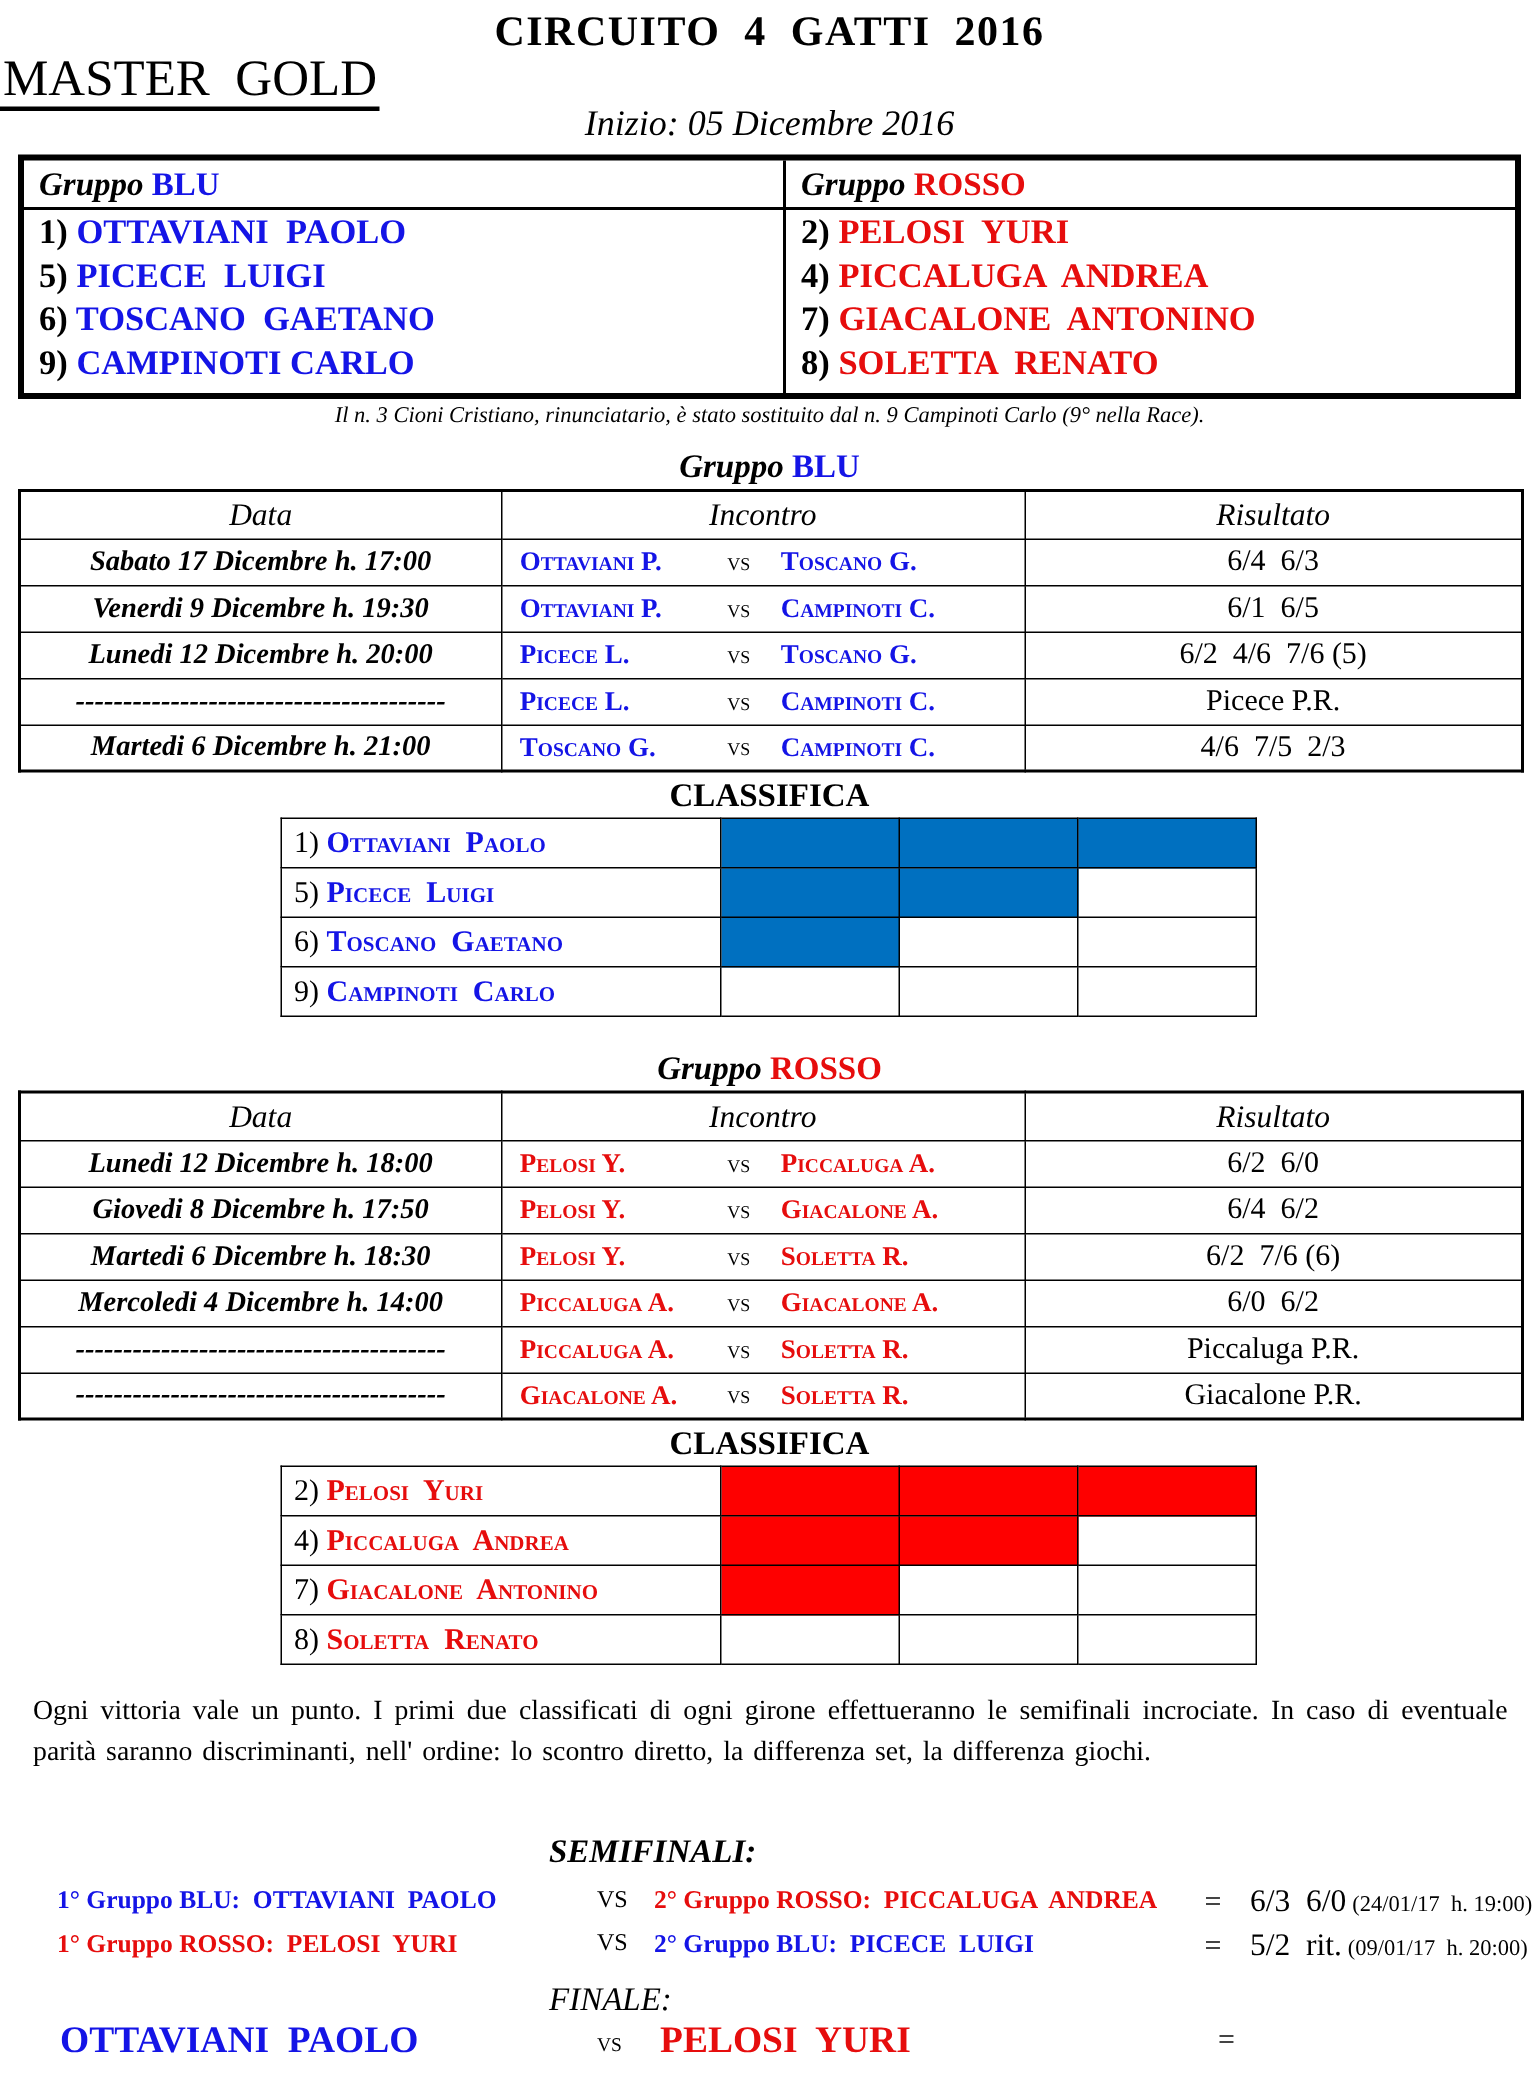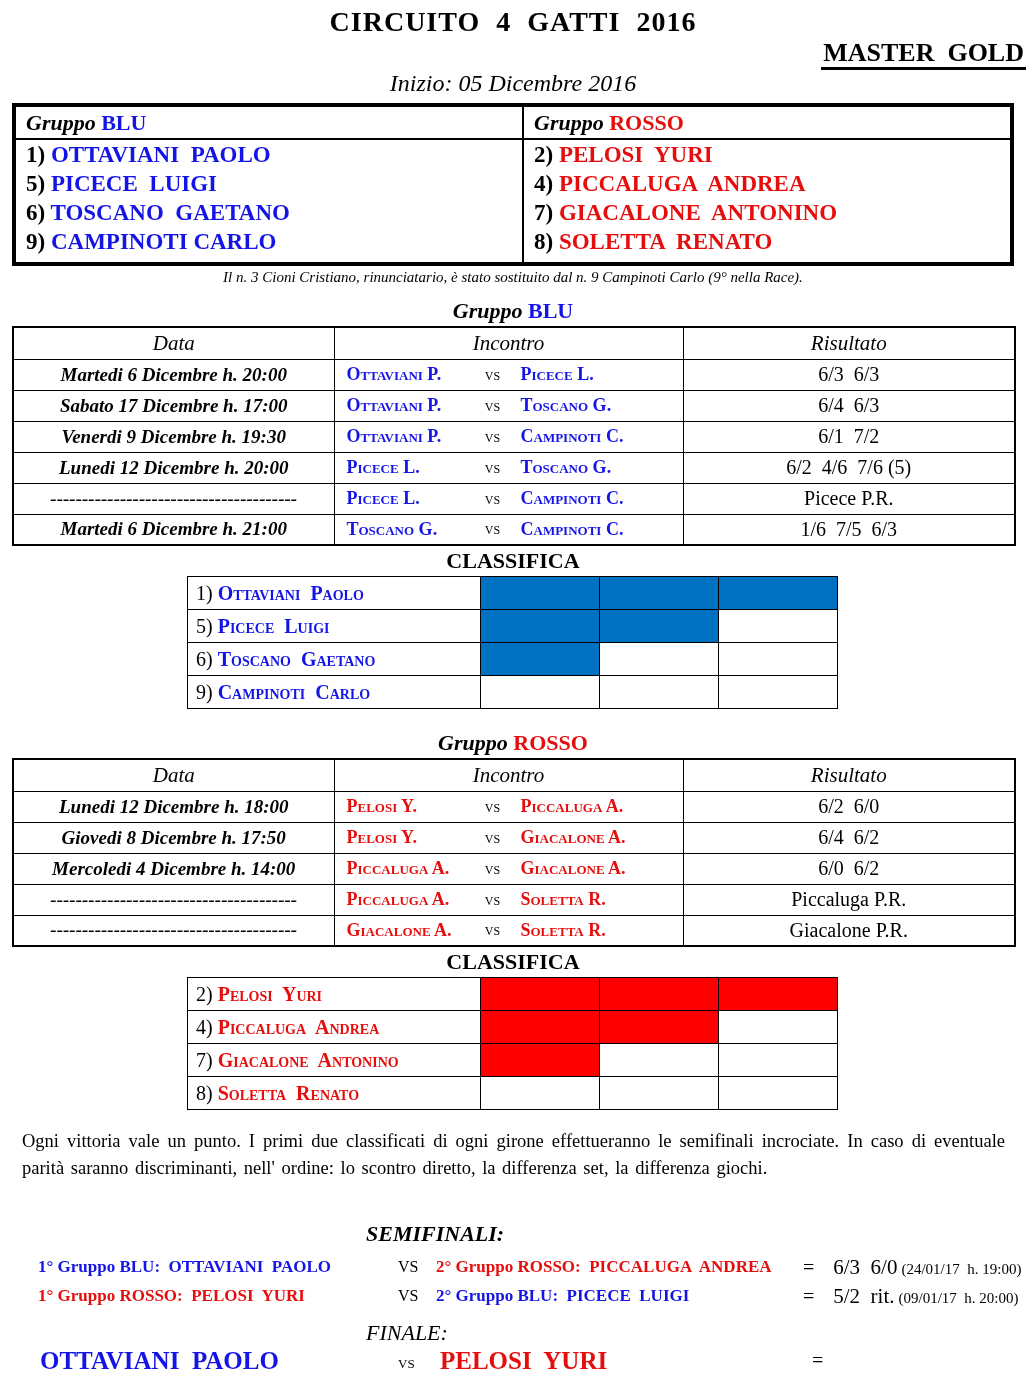--- a/index.html
+++ b/index.html
@@ -11,21 +11,21 @@
   *{margin:0;padding:0;box-sizing:border-box;}
   html,body{width:1026px;background:#fff;}
   body{
     height:1390px;overflow:hidden;position:relative;
     font-family:"Liberation Serif","DejaVu Serif",serif;color:#000;
   }
   .pre{white-space:pre;}
 
   
   .title{margin-top:6px;text-align:center;font-size:28px;font-weight:bold;line-height:32px;letter-spacing:1px;}
-  .subtitle{text-align:right;font-size:26px;font-weight:bold;line-height:30px;}
+  .subtitle{text-align:left;font-size:34px;font-weight:normal;line-height:30px;}
   .subtitle span{border-bottom:3px solid #000;padding:0 2px 0px 2px;}
   .start{text-align:center;font-size:24px;font-style:italic;line-height:30px;}
 
   
   .groups-box{
     margin:5px 12px 0 12px;border:4px solid #000;
     display:grid;grid-template-columns:506px 1fr;
   }
   .gcol{padding:0 0 6px 0;}
   .gcol.right{border-left:2px solid #000;}
@@ -139,84 +139,73 @@
       <col style="width:349px">
       <col style="width:332px">
     </colgroup>
   <tbody>
       <tr class="hdr">
     <td>Data</td>
     <td>Incontro</td>
     <td>Risultato</td>
   </tr>
   <tr class="mrow">
-    <td class="date">Martedi 6 Dicembre h. 20:00</td>
+    <td class="date">Sabato 17 Dicembre h. 17:00</td>
     <td class="inc">
           <div class="inc-wrap">
             <span class="p1 player blue-t">Ottaviani P.</span>
             <span class="vsw vs-sc">vs</span>
-            <span class="p2 player blue-t">Picece L.</span>
-          </div>
-        </td>
-    <td class="res pre">6/3  6/3</td>
-  </tr>
-  <tr class="mrow">
-    <td class="date">Sabato 17 Dicembre h. 17:00</td>
+            <span class="p2 player blue-t">Toscano G.</span>
+          </div>
+        </td>
+    <td class="res pre">6/4  6/3</td>
+  </tr>
+  <tr class="mrow">
+    <td class="date">Venerdi 9 Dicembre h. 19:30</td>
     <td class="inc">
           <div class="inc-wrap">
             <span class="p1 player blue-t">Ottaviani P.</span>
             <span class="vsw vs-sc">vs</span>
+            <span class="p2 player blue-t">Campinoti C.</span>
+          </div>
+        </td>
+    <td class="res pre">6/1  6/5</td>
+  </tr>
+  <tr class="mrow">
+    <td class="date">Lunedi 12 Dicembre h. 20:00</td>
+    <td class="inc">
+          <div class="inc-wrap">
+            <span class="p1 player blue-t">Picece L.</span>
+            <span class="vsw vs-sc">vs</span>
             <span class="p2 player blue-t">Toscano G.</span>
           </div>
         </td>
-    <td class="res pre">6/4  6/3</td>
-  </tr>
-  <tr class="mrow">
-    <td class="date">Venerdi 9 Dicembre h. 19:30</td>
-    <td class="inc">
-          <div class="inc-wrap">
-            <span class="p1 player blue-t">Ottaviani P.</span>
+    <td class="res pre">6/2  4/6  7/6 (5)</td>
+  </tr>
+  <tr class="mrow">
+    <td class="date">---------------------------------------</td>
+    <td class="inc">
+          <div class="inc-wrap">
+            <span class="p1 player blue-t">Picece L.</span>
             <span class="vsw vs-sc">vs</span>
             <span class="p2 player blue-t">Campinoti C.</span>
           </div>
         </td>
-    <td class="res pre">6/1  7/2</td>
-  </tr>
-  <tr class="mrow">
-    <td class="date">Lunedi 12 Dicembre h. 20:00</td>
-    <td class="inc">
-          <div class="inc-wrap">
-            <span class="p1 player blue-t">Picece L.</span>
-            <span class="vsw vs-sc">vs</span>
-            <span class="p2 player blue-t">Toscano G.</span>
-          </div>
-        </td>
-    <td class="res pre">6/2  4/6  7/6 (5)</td>
-  </tr>
-  <tr class="mrow">
-    <td class="date">---------------------------------------</td>
-    <td class="inc">
-          <div class="inc-wrap">
-            <span class="p1 player blue-t">Picece L.</span>
+    <td class="res pre">Picece P.R.</td>
+  </tr>
+  <tr class="mrow">
+    <td class="date">Martedi 6 Dicembre h. 21:00</td>
+    <td class="inc">
+          <div class="inc-wrap">
+            <span class="p1 player blue-t">Toscano G.</span>
             <span class="vsw vs-sc">vs</span>
             <span class="p2 player blue-t">Campinoti C.</span>
           </div>
         </td>
-    <td class="res pre">Picece P.R.</td>
-  </tr>
-  <tr class="mrow">
-    <td class="date">Martedi 6 Dicembre h. 21:00</td>
-    <td class="inc">
-          <div class="inc-wrap">
-            <span class="p1 player blue-t">Toscano G.</span>
-            <span class="vsw vs-sc">vs</span>
-            <span class="p2 player blue-t">Campinoti C.</span>
-          </div>
-        </td>
-    <td class="res pre">1/6  7/5  6/3</td>
+    <td class="res pre">4/6  7/5  2/3</td>
   </tr>
 </tbody>
   </table>
 
 <div class="cl-title">CLASSIFICA</div>
 
 <table class="classifica cl-blu">
   <tbody>
       <tr>
     <td class="cl-name-cell"><span class="cl-num">1) </span><span class="cl-name blue-t">Ottaviani Paolo</span></td>
@@ -276,20 +265,31 @@
   <tr class="mrow">
     <td class="date">Giovedi 8 Dicembre h. 17:50</td>
     <td class="inc">
           <div class="inc-wrap">
             <span class="p1 player red-t">Pelosi Y.</span>
             <span class="vsw vs-sc">vs</span>
             <span class="p2 player red-t">Giacalone A.</span>
           </div>
         </td>
     <td class="res pre">6/4  6/2</td>
+  </tr>
+  <tr class="mrow">
+    <td class="date">Martedi 6 Dicembre h. 18:30</td>
+    <td class="inc">
+          <div class="inc-wrap">
+            <span class="p1 player red-t">Pelosi Y.</span>
+            <span class="vsw vs-sc">vs</span>
+            <span class="p2 player red-t">Soletta R.</span>
+          </div>
+        </td>
+    <td class="res pre">6/2  7/6 (6)</td>
   </tr>
   <tr class="mrow">
     <td class="date">Mercoledi 4 Dicembre h. 14:00</td>
     <td class="inc">
           <div class="inc-wrap">
             <span class="p1 player red-t">Piccaluga A.</span>
             <span class="vsw vs-sc">vs</span>
             <span class="p2 player red-t">Giacalone A.</span>
           </div>
         </td>

